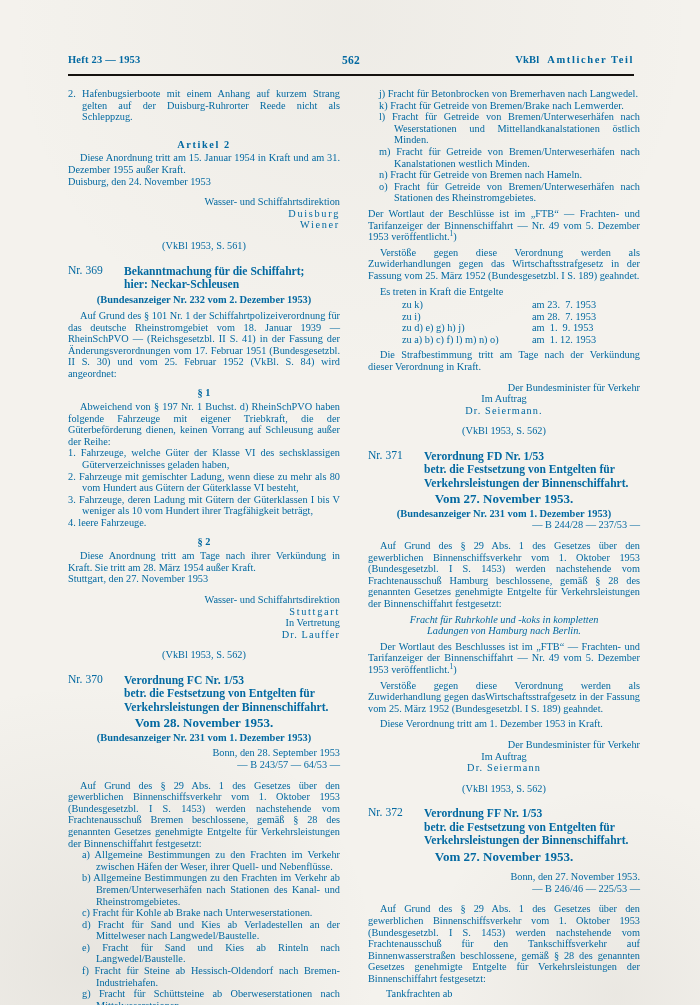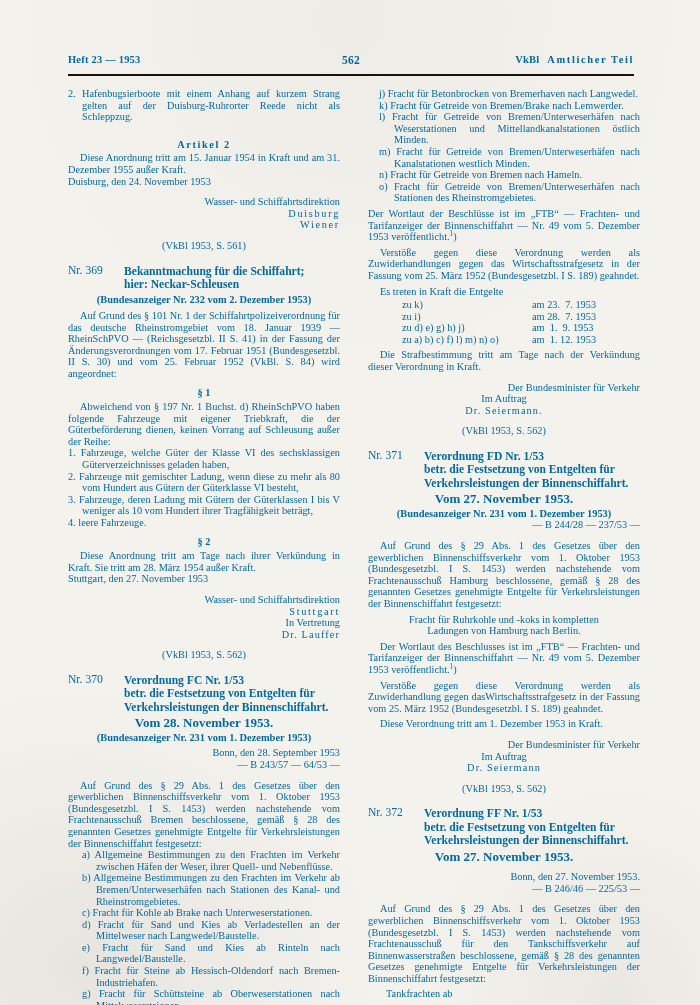--- a/index.html
+++ b/index.html
@@ -156,21 +156,21 @@
 
   .ref { text-indent: 0; margin-top: 9px; text-align: center; }
 
   
   .entgelte { margin-top: 2px; text-indent: 0; }
   .entgelte-row { display: block; white-space: pre; padding-left: 34px; }
   .entgelte-row .lhs { display: inline-block; width: 130px; }
   .entgelte-row .rhs { display: inline-block; }
 
   .fracht-line { text-indent: 0; text-align: center; }
-  .fracht-line .l1, .fracht-line .l2 { display: block; }
+  .fracht-line .l1, .fracht-line .l2 { display: block; font-style: italic; }
 
   sup { font-size: 7.5px; vertical-align: super; line-height: 0; }
 </style>
 </head>
 <body>
 
 <div class="page">
 <div class="content">
 
   <div class="runhead">

